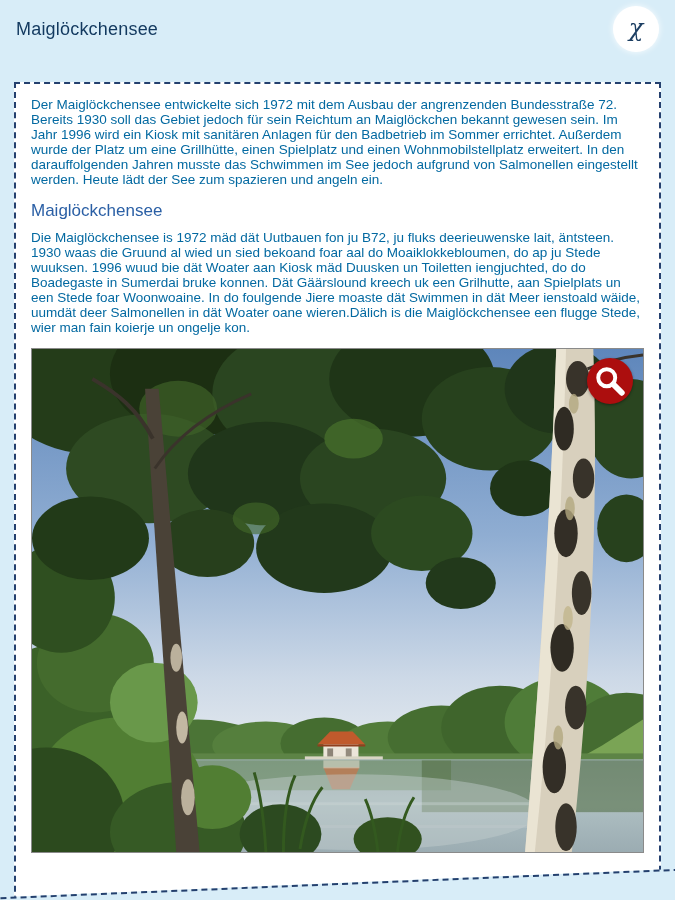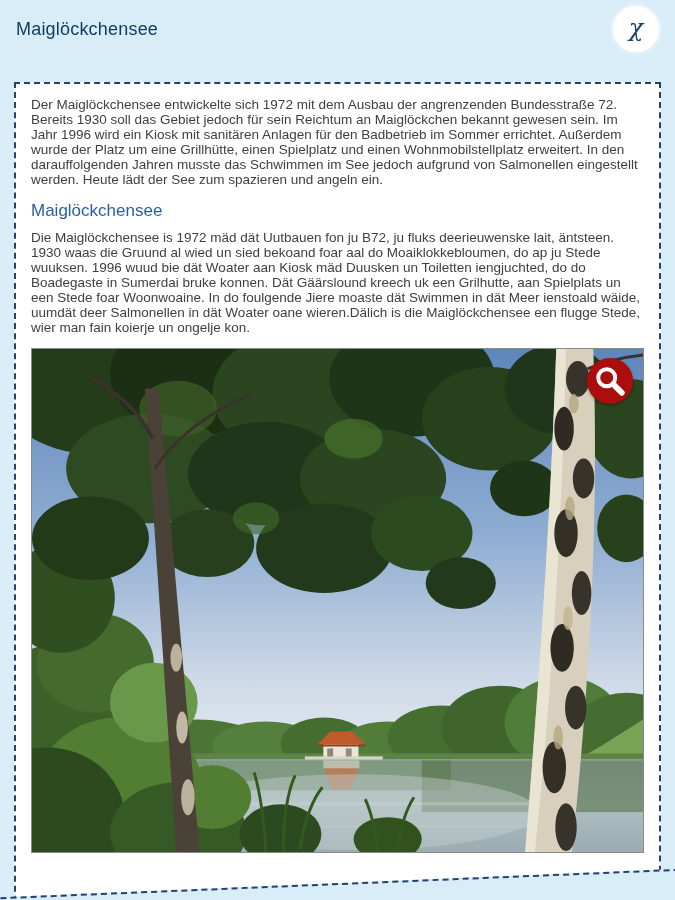--- a/index.html
+++ b/index.html
@@ -27,21 +27,21 @@
     font-size:24px;color:#1d3f63;line-height:1;transform:translateY(-1px);
   }
   
   .card{
     position:absolute;left:14px;top:82px;width:647px;height:870px;
     box-sizing:border-box;background:#ffffff;
     border:2px dashed #24406e;
     padding:13px 15px 0 15px;
   }
   .body-text{
-    font-size:13.5px;line-height:15px;color:#404040;margin:0 0 10px 0;
+    font-size:13.5px;line-height:15px;color:#0369a1;margin:0 0 10px 0;
     text-align:left;
   }
   .section-heading{
     font-size:17px;font-weight:500;color:#2a5fa5;margin:14px 0 9px 0;
   }
   
   .photo{
     position:relative;margin-top:13px;width:100%;height:505px;
     border:1px solid #8a8a8a;box-sizing:border-box;overflow:hidden;
     cursor:pointer;

